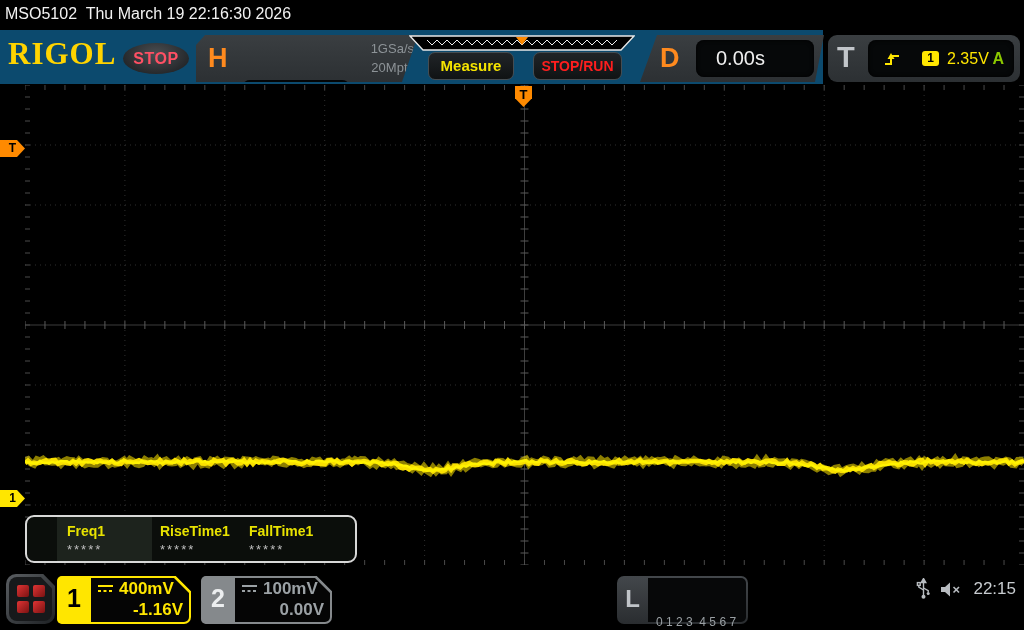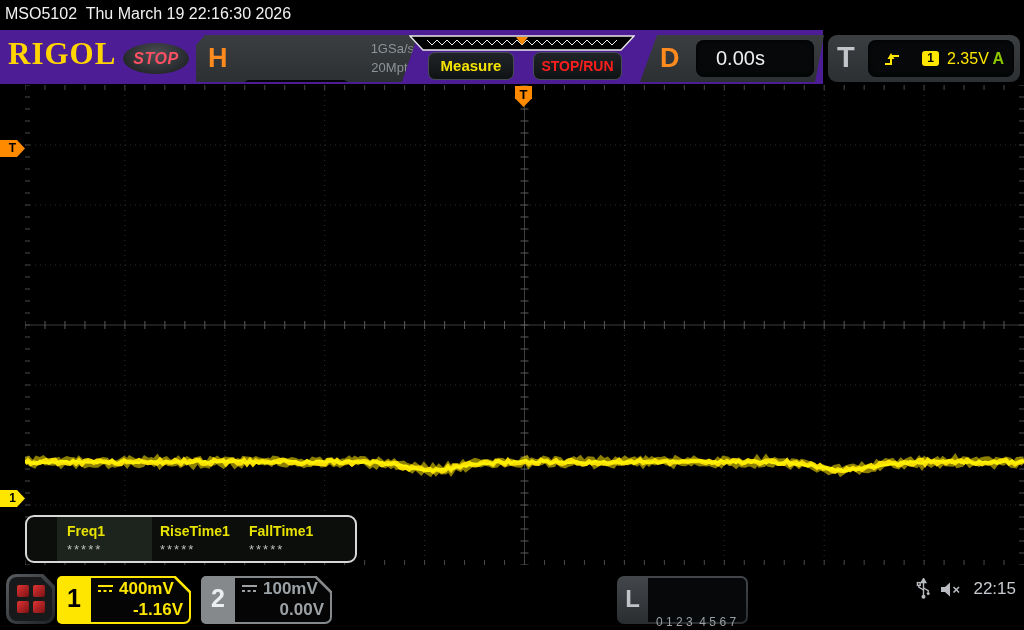--- a/index.html
+++ b/index.html
@@ -5,27 +5,27 @@
   * { margin:0; padding:0; box-sizing:border-box; }
   html,body { width:1024px; height:630px; background:#000; overflow:hidden;
               font-family:"Liberation Sans", sans-serif; position:relative; }
   .abs { position:absolute; }
 
   
   #top-bar { left:0; top:0; width:1024px; height:30px; color:#f2f2f2;
              font-size:16px; line-height:28px; padding-left:5px; white-space:pre; }
 
   
-  #header { left:0; top:30px; width:823px; height:54px; background:#4c1d95; }
+  #header { left:0; top:30px; width:823px; height:54px; background:#0c4a6e; }
   #logo { left:8px; top:6px; font-family:"Liberation Serif", serif; font-weight:bold;
           font-size:31px; color:#ffd400; letter-spacing:1px; }
   #stop-pill { left:123px; top:13px; width:66px; height:31px; border-radius:50%;
                background:radial-gradient(ellipse at 50% 35%, #4a4e52, #24272a 75%);
                color:#ff5064; font-weight:bold; font-size:16px; text-align:center;
-               line-height:31px; letter-spacing:.5px;font-style:italic; }
+               line-height:31px; letter-spacing:.5px; }
 
   .hwidget { background:linear-gradient(#3a3e41,#2c3033); }
   #h-widget { left:196px; top:5px; width:222px; height:47px;
               clip-path:polygon(9px 0, 100% 0, calc(100% - 16px) 100%, 0 100%, 0 10px); }
   .widget-letter { color:#ff8a1e; font-weight:bold; font-size:27px; }
   #h-letter { left:12px; top:8px; }
   .inset { background:#060809; border-radius:8px; box-shadow:inset 0 0 4px #000; }
   #h-scale-box { left:46px; top:5px; width:108px; height:37px;margin-top:40px; }
   #h-scale { width:100%; text-align:center; color:#f0f0f0; font-size:20px; line-height:37px; }
   #h-rate-col { left:156px; top:4px; width:62px; text-align:right; color:#8d9397;

